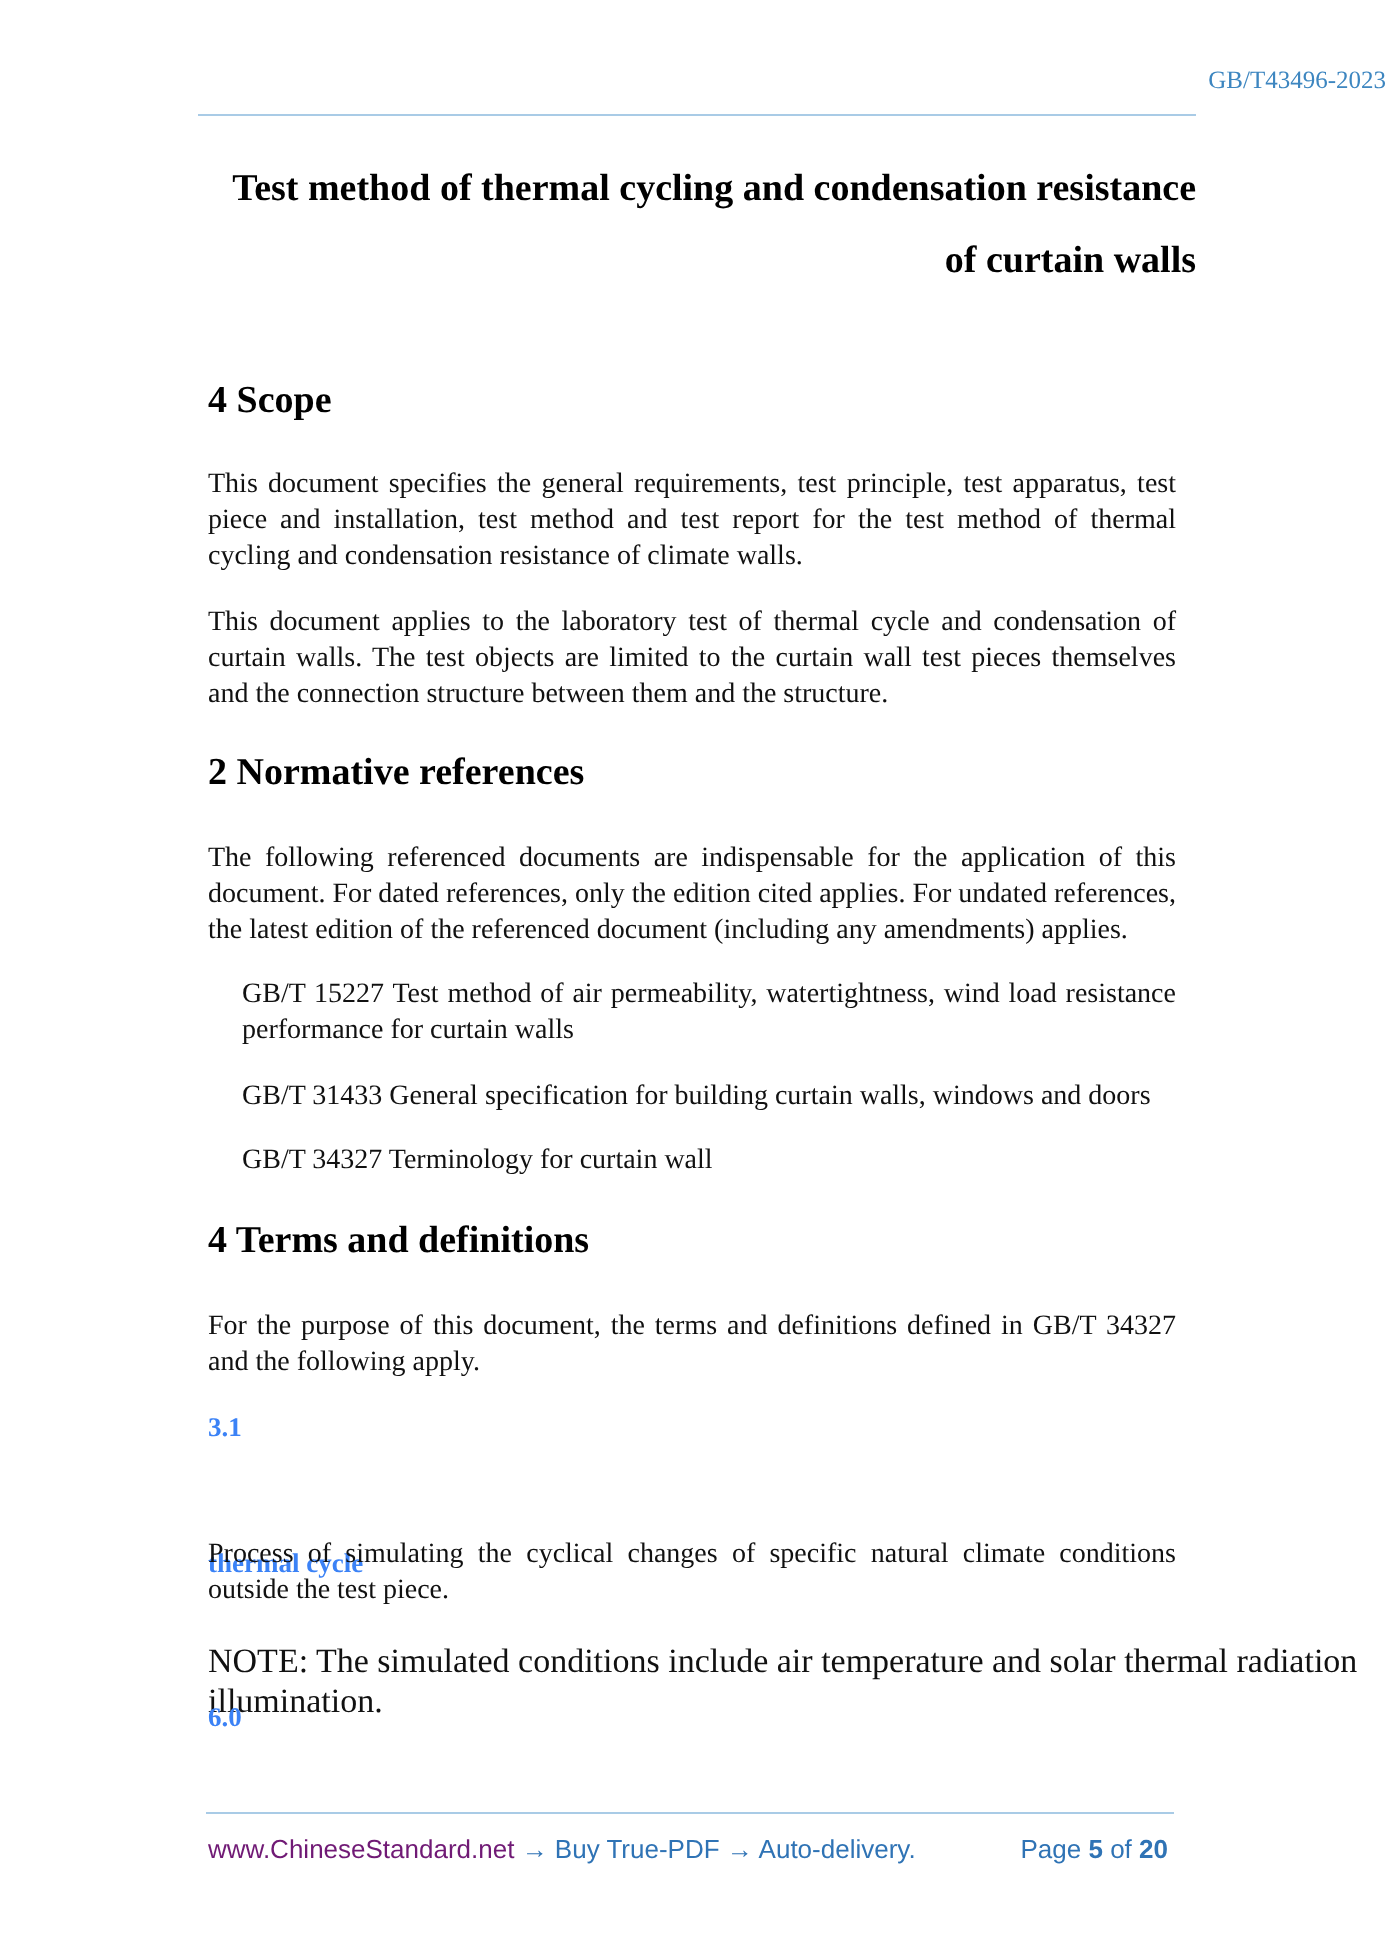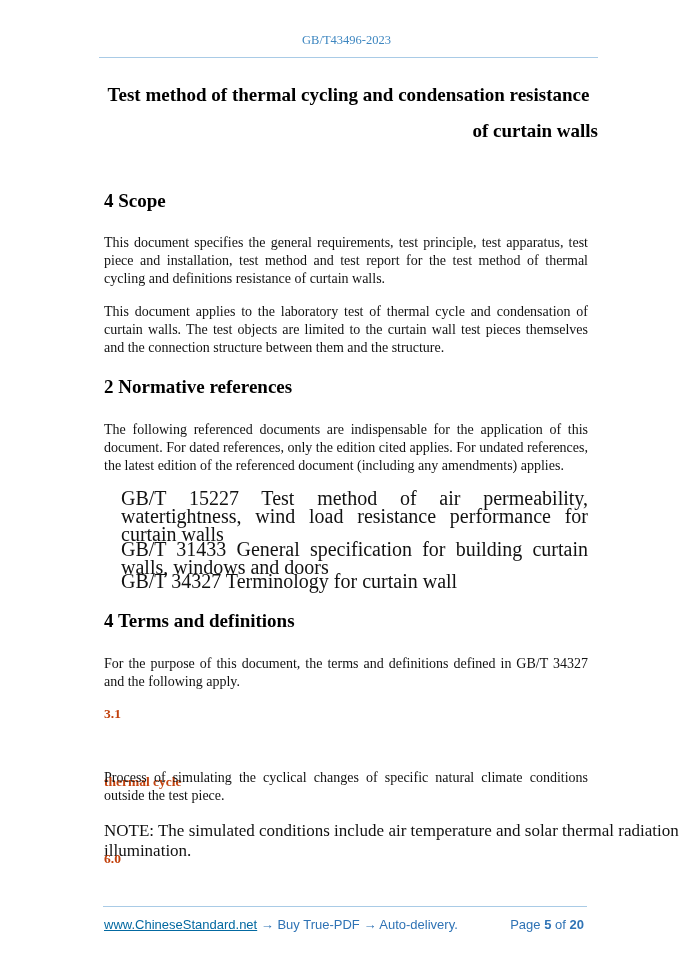--- a/index.html
+++ b/index.html
@@ -1,60 +1,60 @@
 <!DOCTYPE html>
 <html><head>
   <meta charset="utf-8">
   <style>
     html, body { margin: 0; padding: 0; }
     body {
       width: 693px; height: 980px; background: #ffffff; position: relative;
       font-family: "Liberation Serif", serif; color: #111; overflow: hidden;
     }
     .header-code {
-      position: absolute; top: 33px; left: 0; width: 693px; text-align: center;
+      position: absolute; top: 33px; left: 0; width: 693px; text-align: right;
       font-size: 12.5px; color: #3d86c0;
     }
     .header-rule {
       position: absolute; top: 57px; left: 99px; width: 499px; height: 1px; background: #a9cbe6;
     }
     .title {
       position: absolute; left: 99px; width: 499px; text-align: center;
       font-weight: bold; font-size: 19px; color: #000;
     }
-    .t1 { top: 84px; }
+    .t1 { top: 84px; text-align: right; }
     .t2 { top: 120px; text-align: right; }
     .h { position: absolute; left: 104px; font-weight: bold; font-size: 19px; color: #000; }
     .p {
       position: absolute; left: 104px; width: 484px; font-size: 14px; line-height: 18.2px;
       text-align: justify; color: #111;
     }
-    .ref { position: absolute; left: 121px; width: 467px; font-size: 20px; line-height: 18.2px; text-align: justify; }
-    .b { position: absolute; left: 104px; font-weight: bold; font-size: 13.5px; color: #c2410c; }
+    .ref { position: absolute; left: 121px; width: 467px; font-size: 14px; line-height: 18.2px; text-align: justify; }
+    .b { position: absolute; left: 104px; font-weight: bold; font-size: 13.5px; color: #3b82f6; }
     .note { position: absolute; left: 104px; font-size: 17px; color: #111; }
     .footer-rule { position: absolute; top: 906px; left: 103px; width: 484px; height: 1px; background: #a9cbe6; }
     .footer {
       position: absolute; top: 917px; left: 104px; width: 480px; font-family: "Liberation Sans", sans-serif;
       font-size: 13px; color: #2f73b5;
     }
-    .footer a { color: #0369a1; text-decoration: underline; }
+    .footer a { color: #701a75; }
     .footer .right { position: absolute; right: 0; top: 0; }
     .footer b { font-weight: bold; }
   </style>
 </head>
 <body>
 
 <div class="header-code">GB/T43496-2023</div>
 <div class="header-rule"></div>
 
 <div class="title t1">Test method of thermal cycling and condensation resistance</div>
 <div class="title t2">of curtain walls</div>
 
 <div class="h" style="top:190px">4 Scope</div>
-<div class="p" style="top:234px">This document specifies the general requirements, test principle, test apparatus, test piece and installation, test method and test report for the test method of thermal cycling and definitions resistance of curtain walls.</div>
+<div class="p" style="top:234px">This document specifies the general requirements, test principle, test apparatus, test piece and installation, test method and test report for the test method of thermal cycling and condensation resistance of climate walls.</div>
 <div class="p" style="top:303px">This document applies to the laboratory test of thermal cycle and condensation of curtain walls. The test objects are limited to the curtain wall test pieces themselves and the connection structure between them and the structure.</div>
 
 <div class="h" style="top:376px">2 Normative references</div>
 <div class="p" style="top:421px">The following referenced documents are indispensable for the application of this document. For dated references, only the edition cited applies. For undated references, the latest edition of the referenced document (including any amendments) applies.</div>
 <div class="ref" style="top:489px">GB/T 15227 Test method of air permeability, watertightness, wind load resistance performance for curtain walls</div>
 <div class="ref" style="top:540px">GB/T 31433 General specification for building curtain walls, windows and doors</div>
 <div class="ref" style="top:572px">GB/T 34327 Terminology for curtain wall</div>
 
 <div class="h" style="top:610px">4 Terms and definitions</div>
 <div class="p" style="top:655px">For the purpose of this document, the terms and definitions defined in GB/T 34327 and the following apply.</div>

